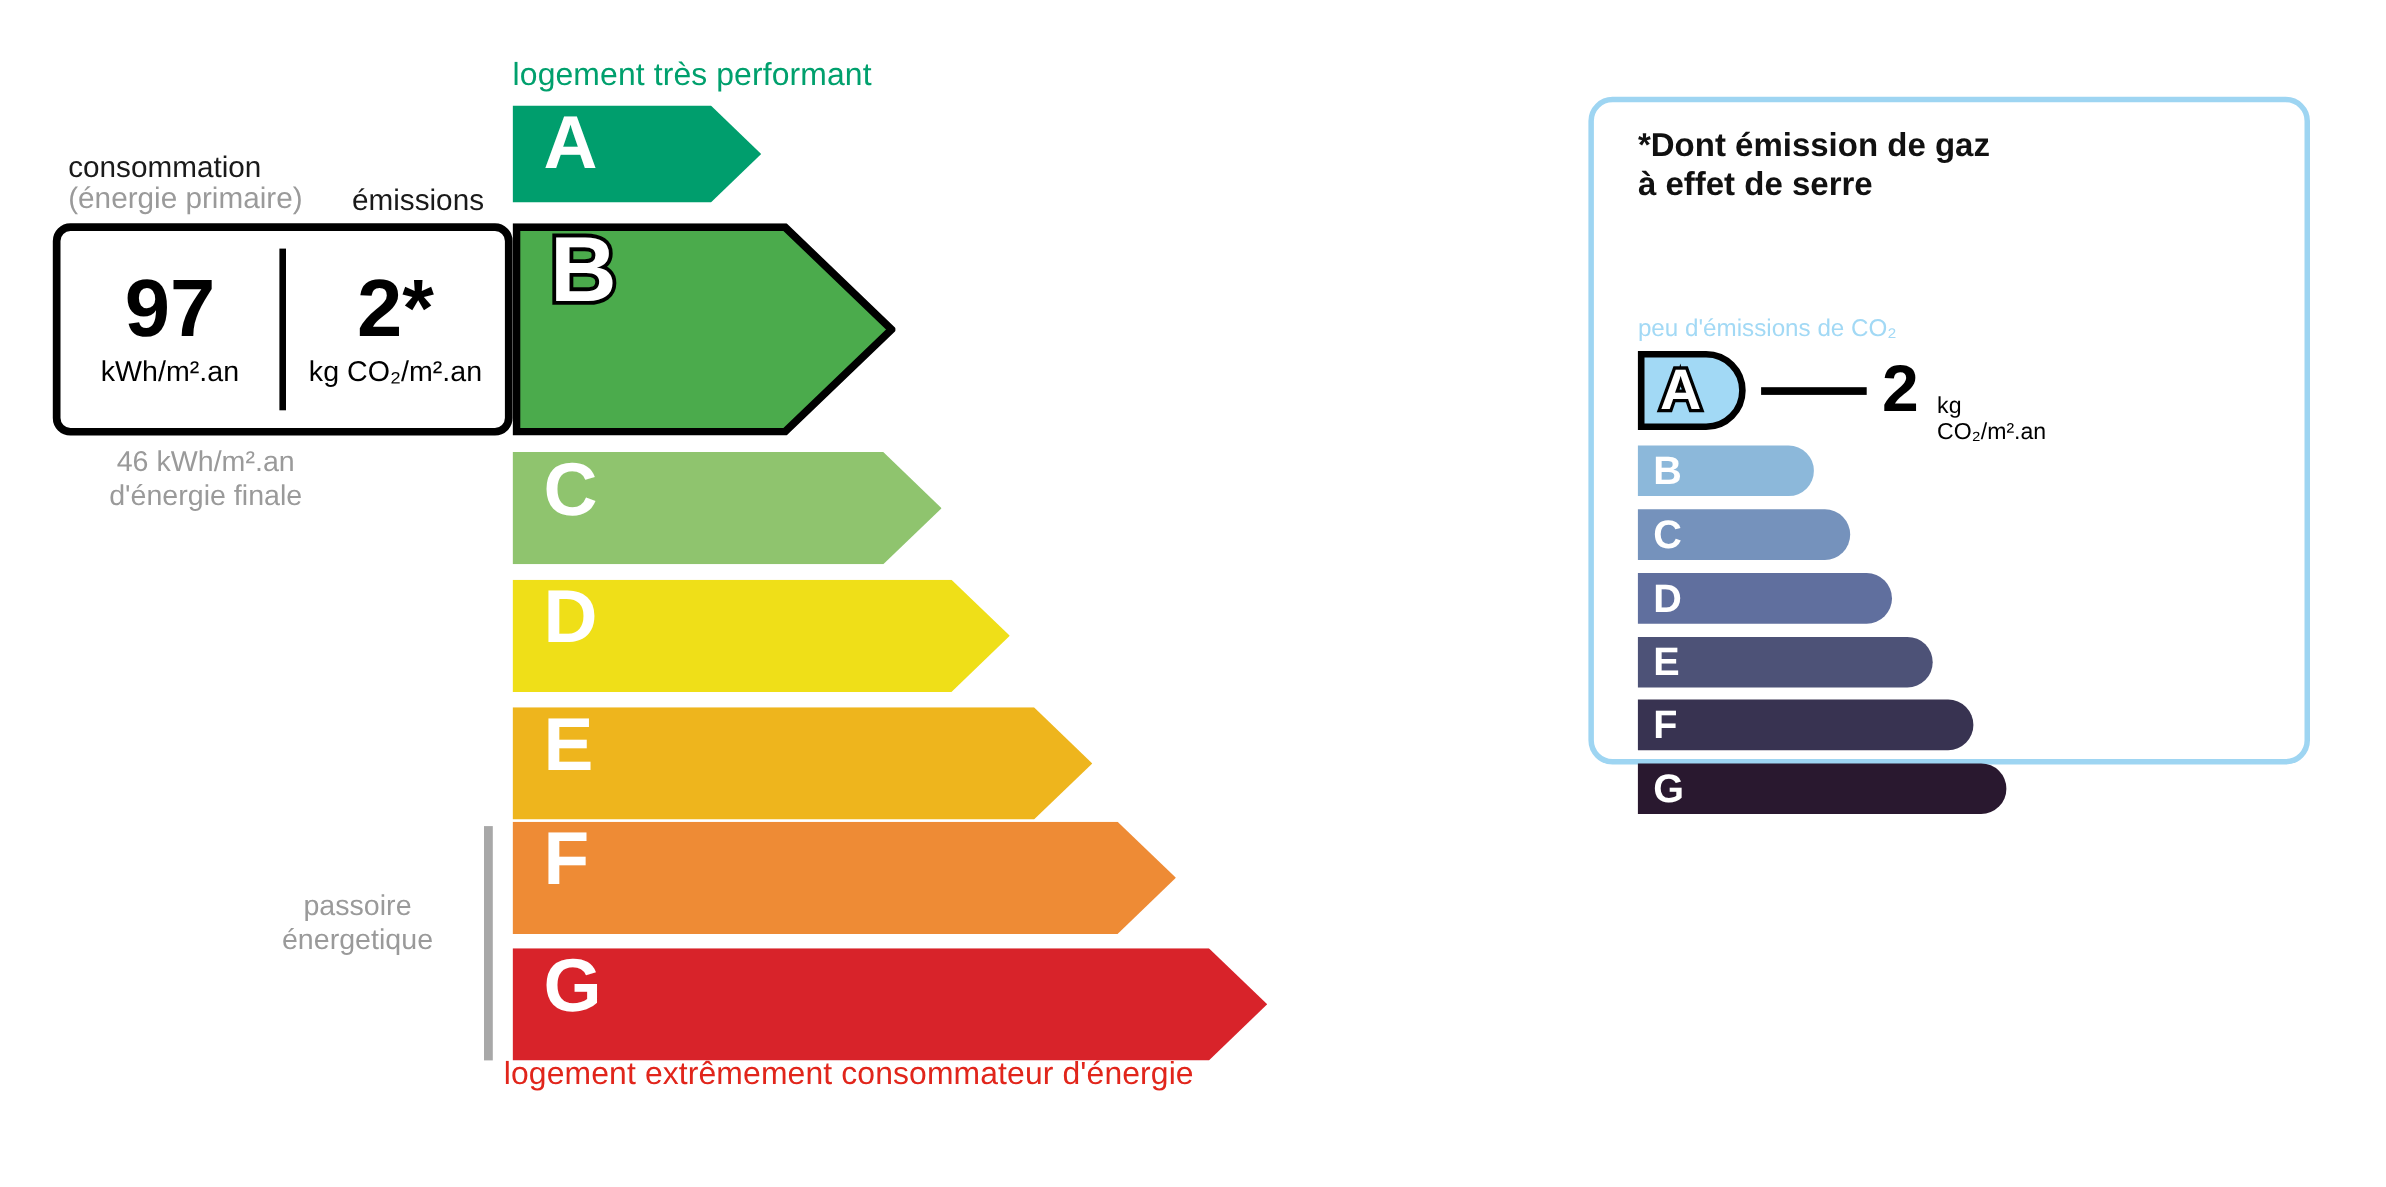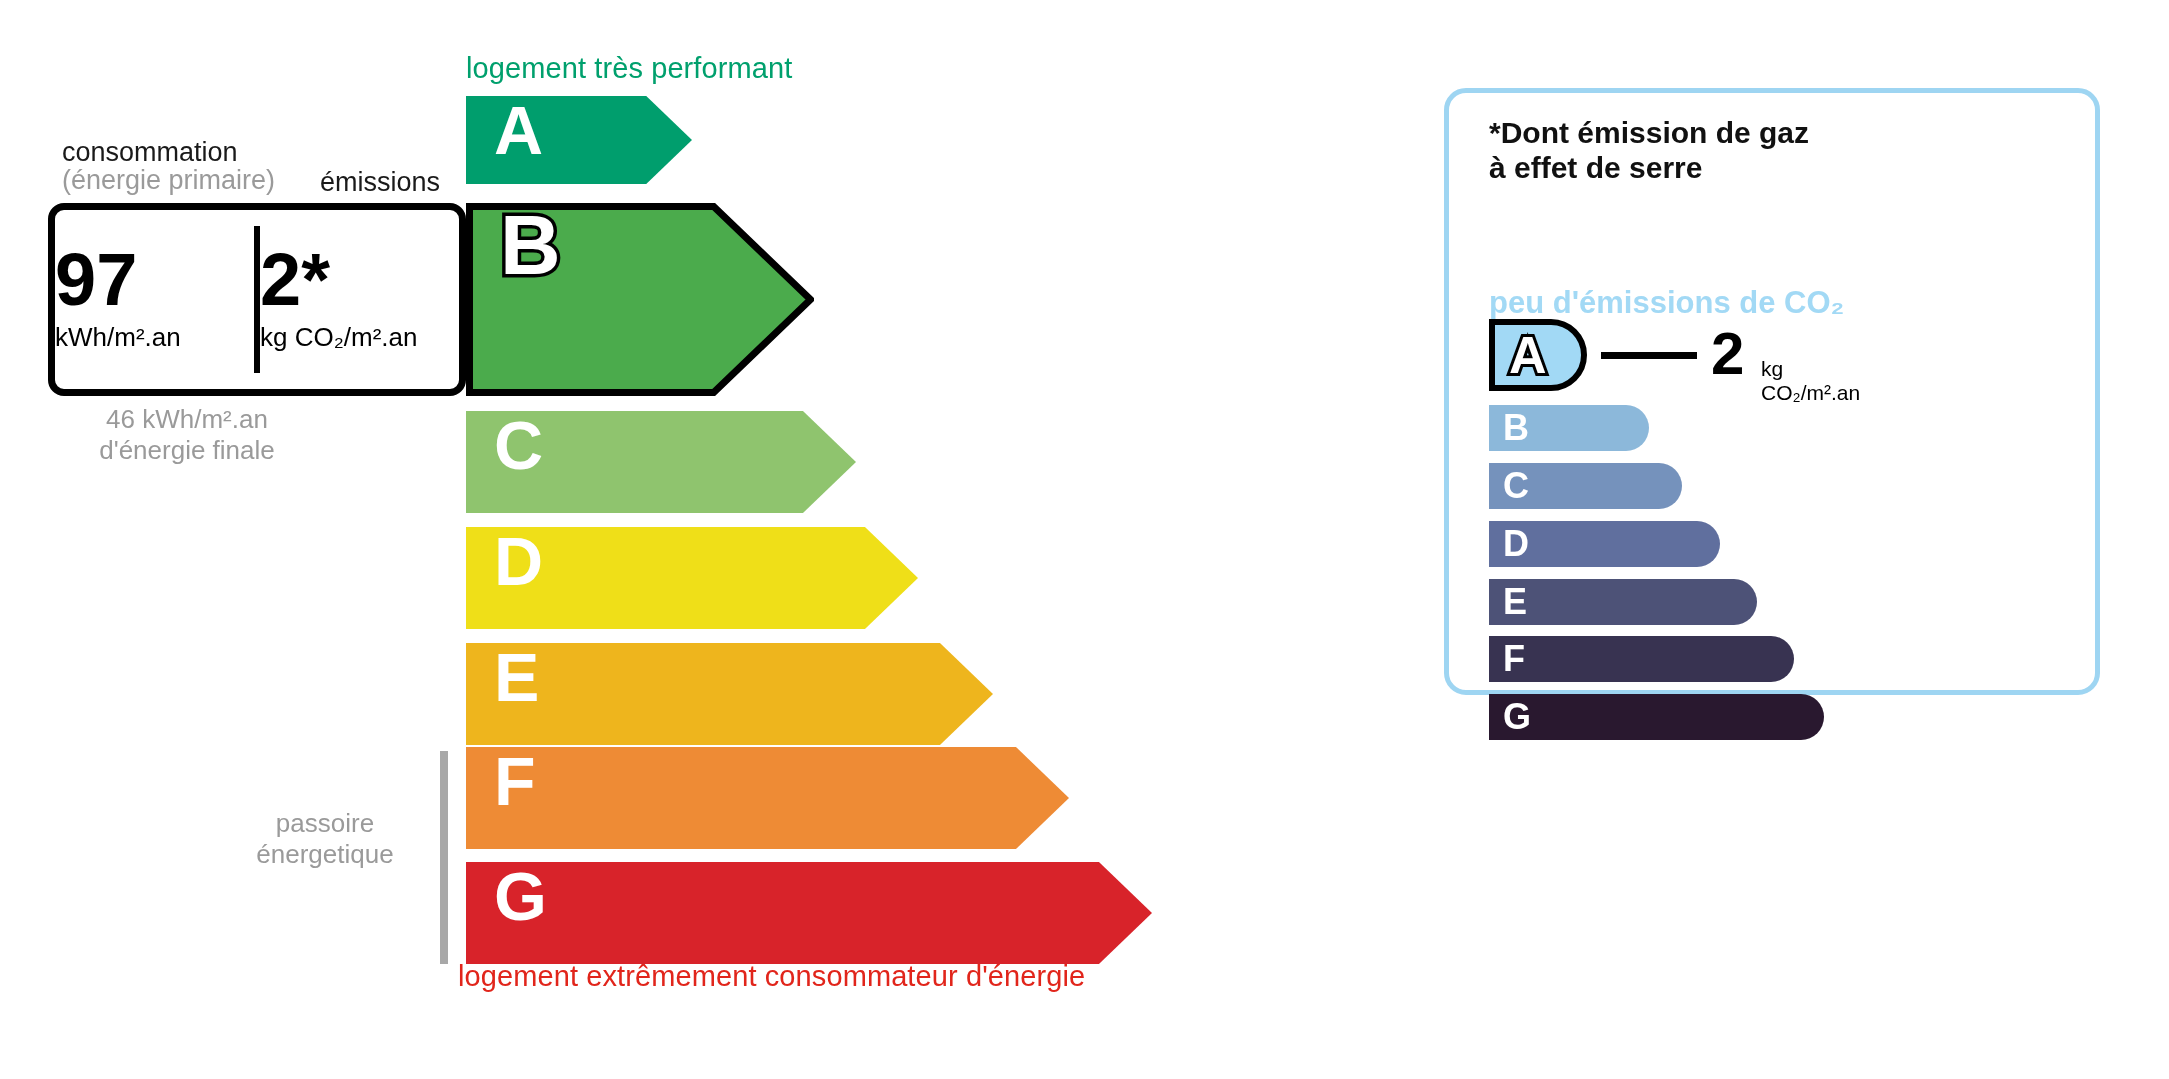--- a/index.html
+++ b/index.html
@@ -31,21 +31,21 @@
     position:absolute;left:300px;top:167px;width:160px;text-align:center;
     font-size:27px;color:#1a1a1a;
   }
 
   
   .value-box{
     position:absolute;left:48px;top:203px;width:418px;height:193px;
     border:7px solid #000;border-radius:16px;background:#fff;
     display:flex;align-items:stretch;box-sizing:border-box;z-index:4;
   }
-  .value-cell{flex:1;display:flex;flex-direction:column;justify-content:center;}
+  .value-cell{flex:1;display:flex;flex-direction:column;align-items:center;justify-content:center;}
   .value-cell .num{font-size:74px;font-weight:bold;color:#000;line-height:.92;}
   .value-cell .unit{font-size:26px;color:#000;margin-top:8px;}
   .value-sep{width:6px;background:#000;margin:16px 0;}
 
   .final-energy{
     position:absolute;left:62px;top:404px;width:250px;text-align:center;
     font-size:26px;color:#9a9a9a;line-height:1.18;
   }
 
   
@@ -74,21 +74,21 @@
   
   #co2-panel{
     position:absolute;left:1444px;top:88px;width:656px;height:607px;
     border:5px solid #9ed5f2;border-radius:22px;background:#fff;box-sizing:border-box;
   }
   .co2-title{
     position:absolute;left:40px;top:22px;font-size:30px;font-weight:bold;
     color:#111;line-height:1.18;white-space:nowrap;
   }
   .co2-top-caption{
-    position:absolute;left:40px;top:192px;font-size:31px;color:#a2d9f5;white-space:nowrap;font-weight:bold;
+    position:absolute;left:40px;top:192px;font-size:22px;color:#a2d9f5;white-space:nowrap;
   }
   .co2-bottom-caption{
     position:absolute;left:40px;top:608px;font-size:25px;color:#2c2042;line-height:1.2;white-space:nowrap;
   }
 
   
   .co2-a-row{position:absolute;left:40px;top:226px;height:72px;}
   .co2-a-pill{
     position:relative;width:98px;height:72px;background:#a2d9f5;
     border:6px solid #000;box-sizing:border-box;

